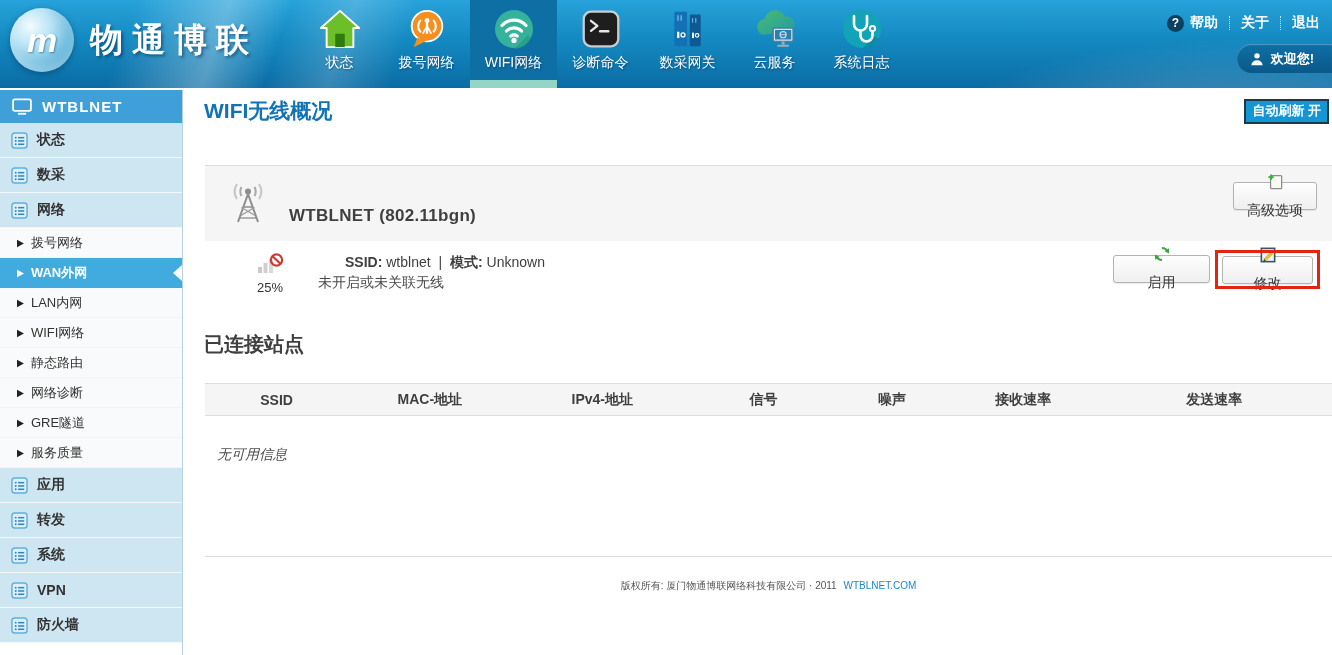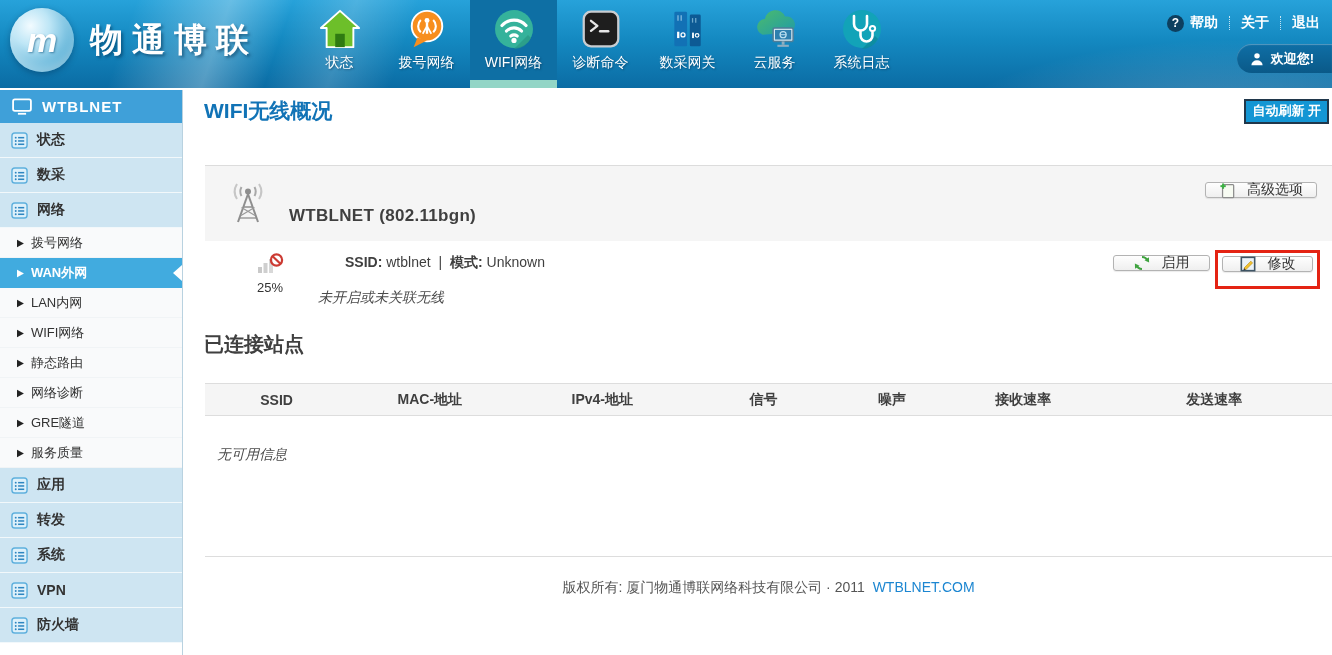--- a/index.html
+++ b/index.html
@@ -64,45 +64,45 @@
   .content { position:absolute; left:184px; top:90px; right:0; bottom:0; background:#FFFFFF; }
   .page-title { position:absolute; left:20px; top:7px; font-size:21px; font-weight:bold; color:#1173B6; }
   .auto-refresh { position:absolute; right:3px; top:9px; background:#1496D4; border:2px solid #20374B;
     color:#FFFFFF; font-size:13px; font-weight:bold; padding:1px 6px 2px; cursor:pointer; font-family:inherit; white-space:nowrap; }
 
   .wifi-panel { position:absolute; left:21px; right:0; top:75px; height:76px; background:#F5F5F5; border-top:1px solid #DCDCDC; }
   .antenna { position:absolute; left:23px; top:16px; }
   .panel-title { position:absolute; left:72px; top:40px; font-size:17px; font-weight:bold; color:#3F3F3F; letter-spacing:.3px;margin-left:12px; }
 
   .btn { display:inline-flex; align-items:center; justify-content:center; gap:12px; border:1px solid #B3B3B3; border-radius:3px;
-    background:linear-gradient(180deg,#FEFEFE,#EFEFEF); font-size:14px; color:#333; height:16px;
-    cursor:pointer; font-family:inherit; box-shadow:0 1px 1px rgba(0,0,0,.08); }
+    background:linear-gradient(180deg,#FEFEFE,#EFEFEF); font-size:14px; color:#333; height:28px;
+    cursor:pointer; font-family:inherit; box-shadow:0 1px 1px rgba(0,0,0,.08);flex-direction:column; }
   .adv-btn { position:absolute; right:15px; top:16px; padding:0 13px; }
 
   .radio-row { position:absolute; left:21px; right:0; top:160px; height:60px; }
   .sig { position:absolute; left:52px; top:3px; width:46px; text-align:left; }
   .sig-pct { font-size:13px; color:#333; margin-top:2px; }
   .radio-info { position:absolute; left:113px; top:4px; }
   .line1 { font-size:14px; color:#3F3F3F;margin-left:27px; }
   .line1 .b { font-weight:bold; }
   .line1 .sp { margin:0 4px; }
-  .line2 { font-size:14px; font-style:italic; color:#4A4A4A; margin-top:17px; }
+  .line2 { font-size:14px; color:#4A4A4A; margin-top:2px; }
   .enable-btn { position:absolute; right:122px; top:5px; width:97px; }
   .modify-btn { position:absolute; right:19px; top:6px; width:91px; }
   .red-box { position:absolute; right:12px; top:0; width:105px; height:39px; border:3px solid #E42313; pointer-events:none; z-index:5; }
 
   .stations-title { position:absolute; left:20px; top:241px; font-size:20px; font-weight:bold; color:#404040; }
   .table-head { position:absolute; left:21px; right:0; top:293px; height:33px; background:#F5F5F5;
     border-top:1px solid #DDDDDD; border-bottom:1px solid #DDDDDD; display:flex; align-items:center; }
   .th { font-size:14px; font-weight:bold; color:#3F3F3F; text-align:center; white-space:nowrap; }
   .c0{width:12.7%} .c1{width:14.5%} .c2{width:16.1%} .c3{width:12.5%} .c4{width:10.3%} .c5{width:13%} .c6{width:20.9%}
   .empty-msg { position:absolute; left:33px; top:356px; font-size:14px; font-style:italic; color:#4A4A4A; }
 
   .footer-rule { position:absolute; left:21px; right:0; top:466px; border-top:1px solid #DDDDDD; }
-  .footer { position:absolute; left:21px; right:0; top:489px; text-align:center; font-size:14px; color:#555555; }
+  .footer { position:absolute; left:21px; right:0; top:489px; text-align:center; font-size:10px; color:#555555; }
   .flink { color:#1C86D1; cursor:pointer; text-decoration:none; margin-left:4px; }
 </style>
 </head>
 <body>
 
 <div class="header">
   <div class="streak1"></div>
   <div class="streak2"></div>
 
   <div class="logo">

